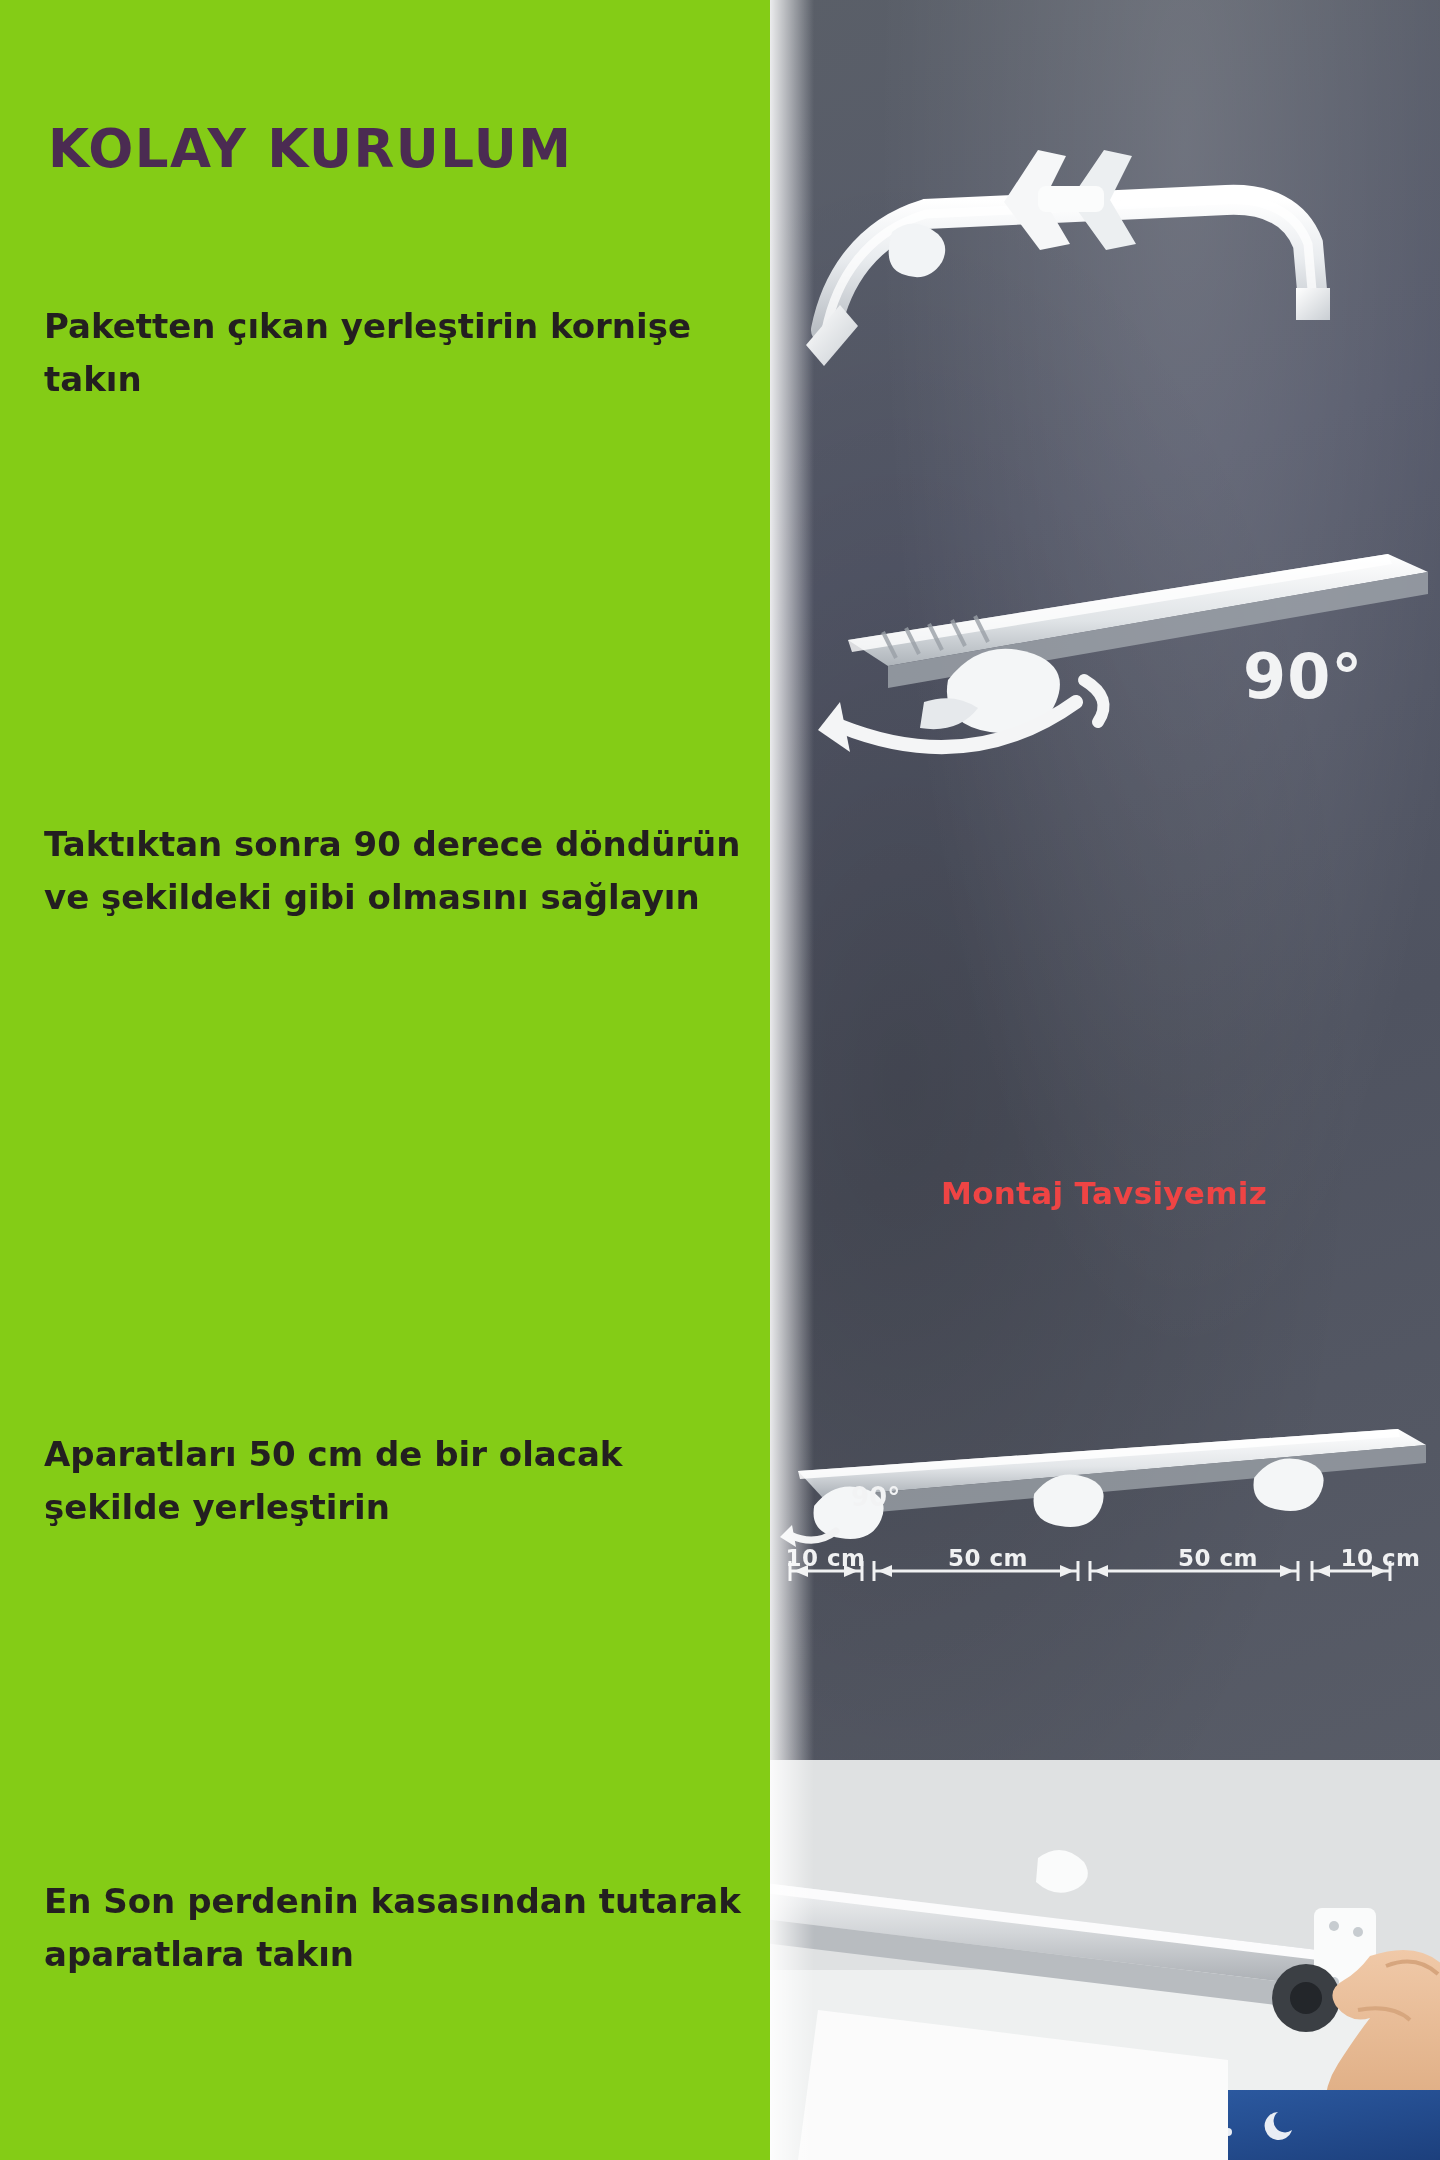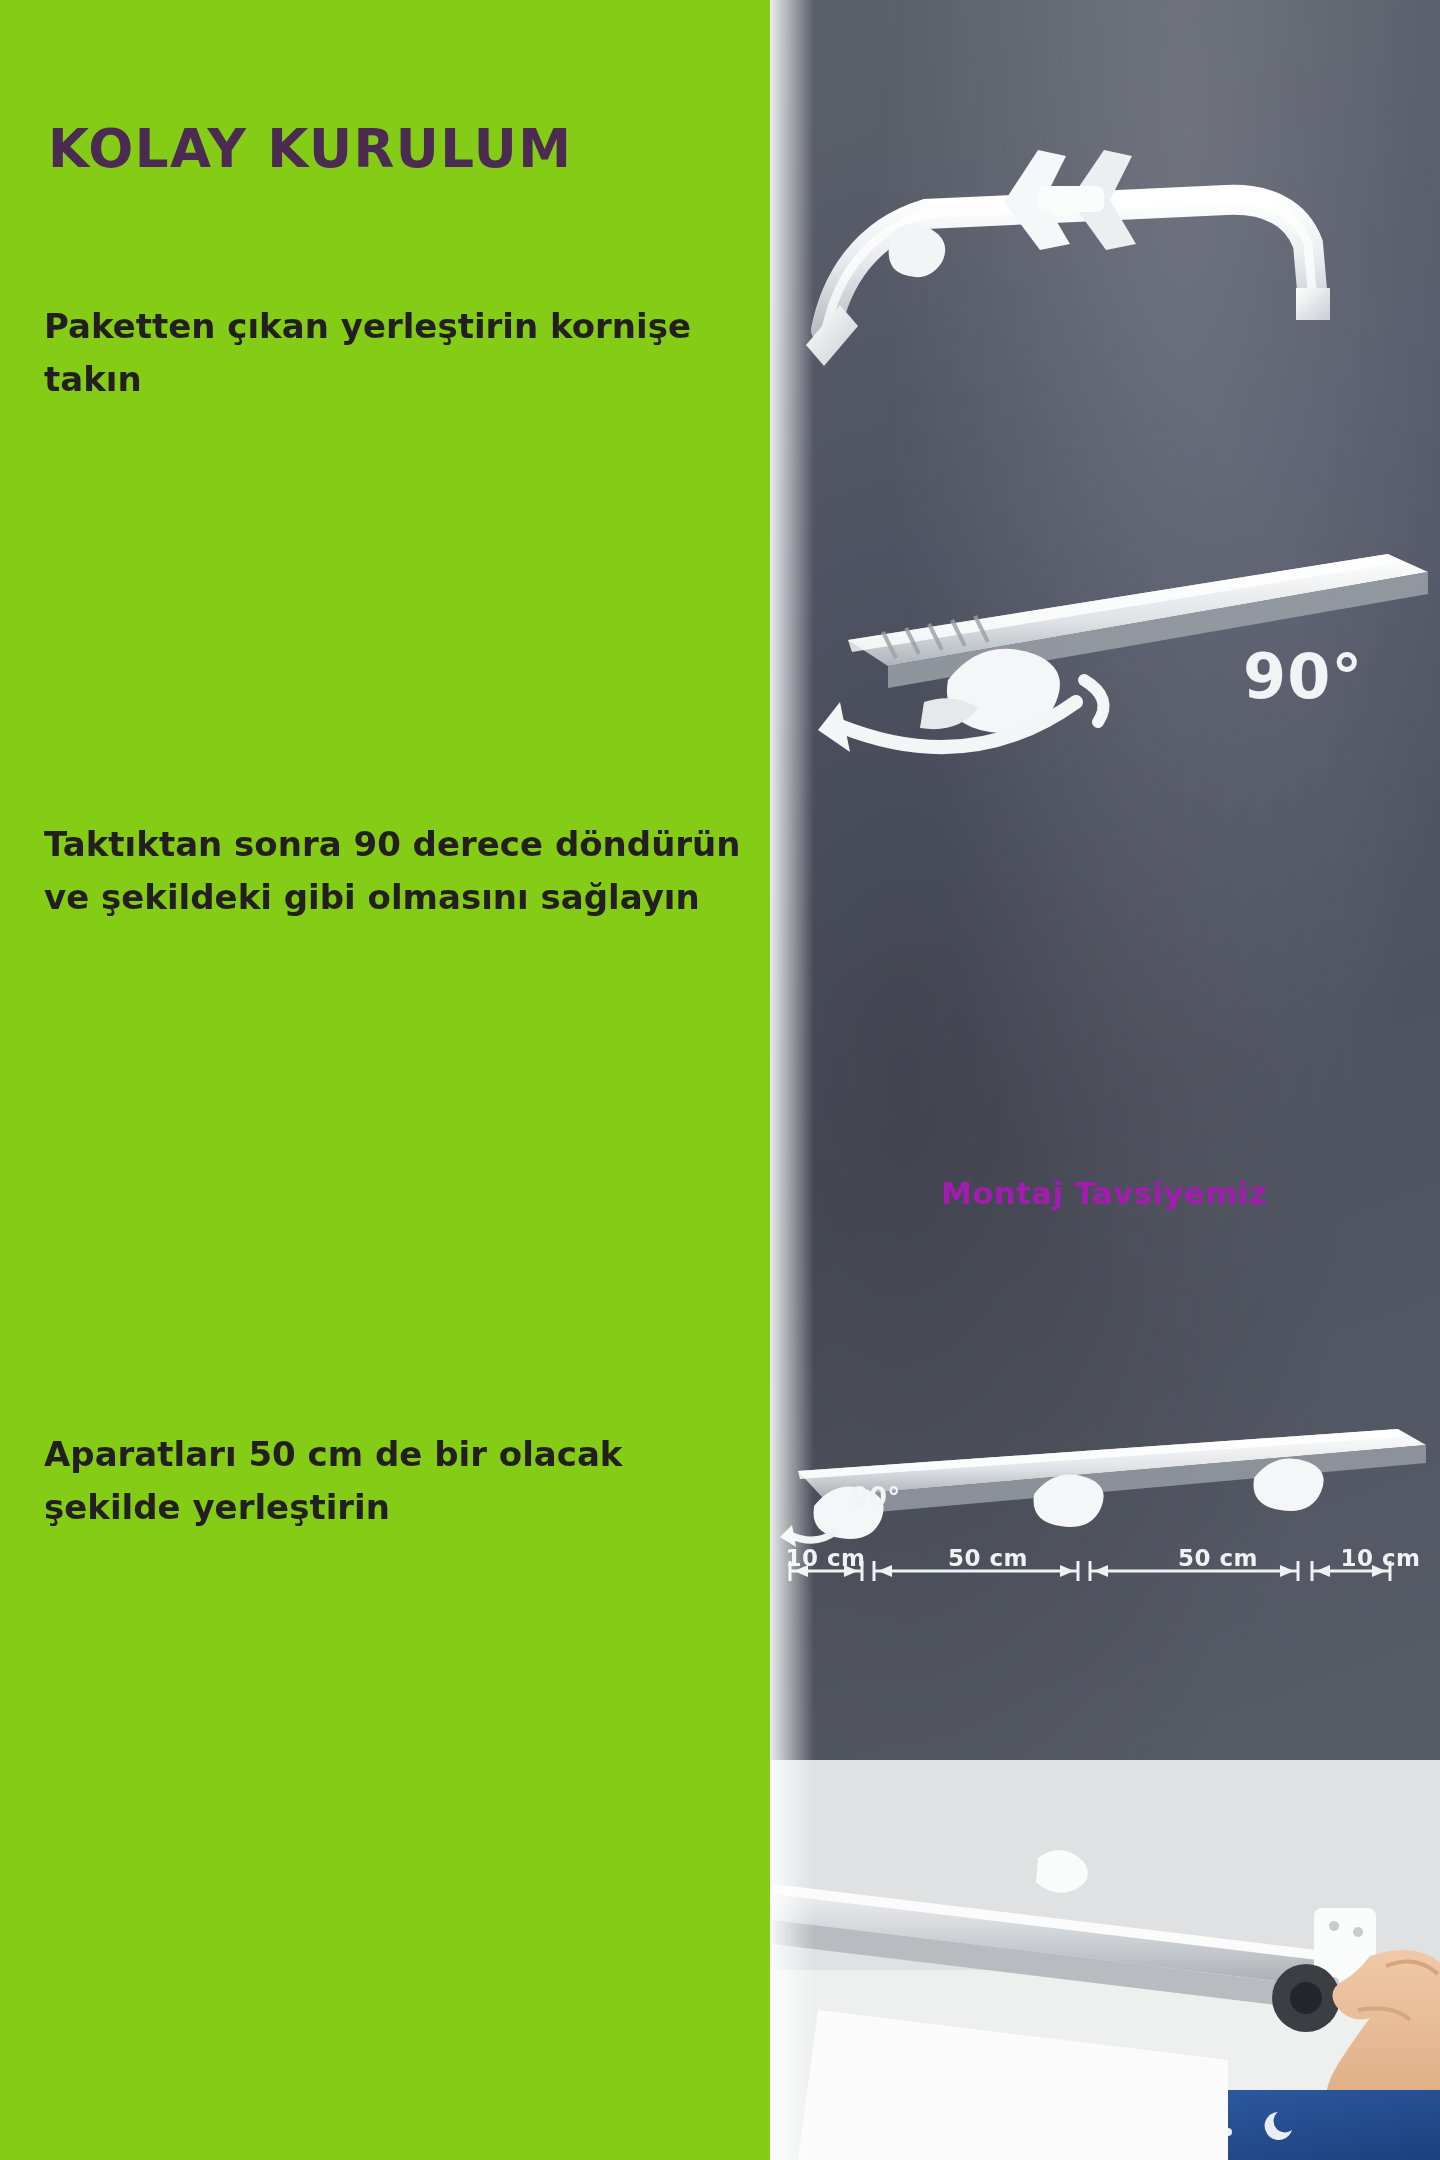--- a/index.html
+++ b/index.html
@@ -127,21 +127,21 @@
   .deg-2 { left: 475px; top: 640px; }
 
   .montaj {
     position: absolute;
     left: 0; top: 1175px;
     width: 672px;
     text-align: center;
     font-family: "DejaVu Sans", sans-serif;
     font-weight: 600;
     font-size: 31px;
-    color: #a21caf;
+    color: #ef4444;
     letter-spacing: 0.3px;
   }
 
   
   .fig3 { left: 10px; top: 1385px; width: 660px; height: 220px; }
   .dim-row {
     position: absolute;
     left: 10px; top: 1545px;
     width: 660px;
     display: flex;
@@ -356,15 +356,16 @@
 
   <div class="watermark">
     <div class="wm-text wm-1">perde outlet</div>
   </div>
 
   <div class="left-col">
     <div class="title">KOLAY KURULUM</div>
     <div class="step-text step-1">Paketten çıkan yerleştirin kornişe takın</div>
     <div class="step-text step-2">Taktıktan sonra 90 derece döndürün ve şekildeki gibi olmasını sağlayın</div>
     <div class="step-text step-3">Aparatları 50 cm de bir olacak şekilde yerleştirin</div>
+    <div class="step-text step-4">En Son perdenin kasasından tutarak aparatlara takın</div>
   </div>
 
 </div>
 
 </body></html>

